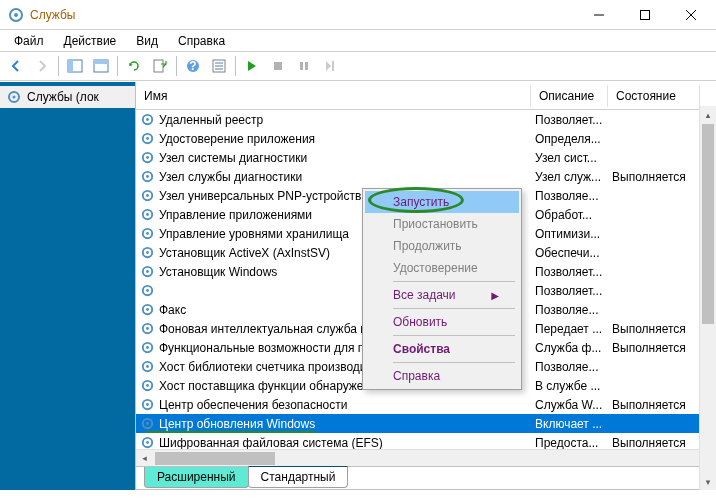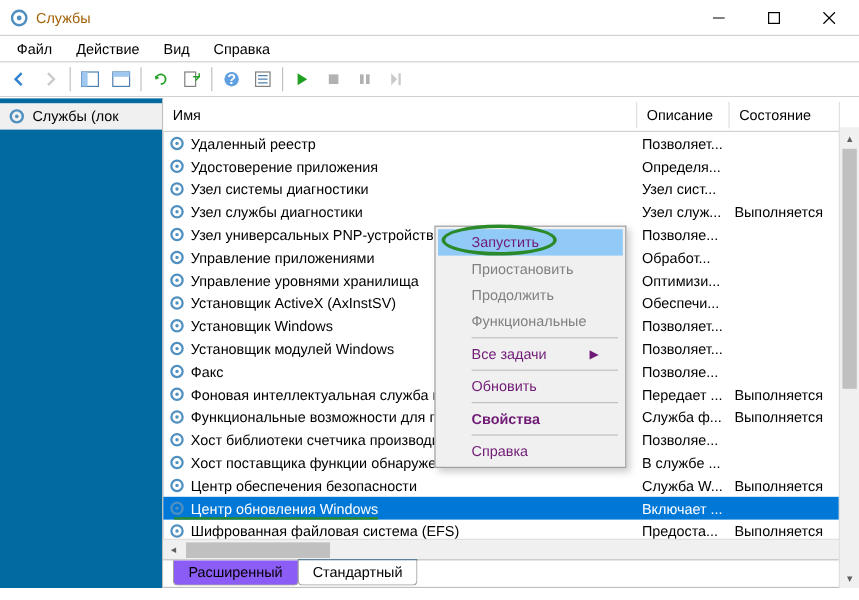--- a/index.html
+++ b/index.html
@@ -58,21 +58,21 @@
 .ctx-sep { height: 1px; background: #c0c0c0; margin: 2px 4px 2px 28px; }
 .ctx-arrow { font-size: 10px; }
 
 
 .green-oval { position: absolute; left: 368px; top: 187px; width: 96px; height: 26px; border: 3px solid #2a8a2a; border-radius: 50%/50%; z-index: 20; pointer-events: none; }
 
 .green-under { position: absolute; left: 145px; top: 431px; width: 170px; height: 2px; background: #2a8a2a; z-index: 5; pointer-events: none; }
 
 
 .tabs { height: 24px; display: flex; align-items: flex-end; padding-left: 8px; border-top: 1px solid #c0c0c0; border-bottom: 1px solid #c0c0c0; background: #fff; }
-.tab { padding: 3px 12px; border: 1px solid #a0a0a0; border-top: none; border-radius: 0 0 4px 4px; background: #8b5cf6; margin-right: -1px; font-size: 12px; position: relative; top: -1px; }
+.tab { padding: 3px 12px; border: 1px solid #a0a0a0; border-top: none; border-radius: 0 0 4px 4px; background: #5eead4; margin-right: -1px; font-size: 12px; position: relative; top: -1px; }
 .tab.active { background: #fff; border-top: 1px solid #0c4a6e; }
 
 
 .vscrollbar { position: absolute; right: 0; top: 24px; bottom: 0; width: 17px; background: #f0f0f0; border-left: 1px solid #e0e0e0; }
 .vscrollbar .thumb { position: absolute; left: 2px; right: 2px; top: 18px; height: 200px; background: #c0c0c0; }
 .vscrollbar .arr { position: absolute; left: 0; right: 0; height: 17px; display:flex; align-items:center; justify-content:center; font-size:9px; color:#606060;}
 .vscrollbar .arr.up { top: 0; } .vscrollbar .arr.down { bottom: 0; }
 .hscrollbar { height: 17px; background: #f0f0f0; border-top: 1px solid #e0e0e0; display:flex; align-items:center;}
 .hscrollbar .arr { width:17px; height:17px; display:flex; align-items:center; justify-content:center; font-size:9px; color:#606060;}
 .hscrollbar .thumb { flex:0 0 120px; height:13px; background:#c0c0c0; margin:0 2px; }
@@ -345,21 +345,20 @@
           <div class="cell state">
             <span></span>
           </div>
         </div>
         <div class="row">
           <div class="cell name">
             <span class="gear"><svg viewBox="0 0 16 16">
                 <circle cx="8" cy="8" r="5" fill="none" stroke="#5090c0" stroke-width="2"></circle>
                 <circle cx="8" cy="8" r="1.5" fill="#5090c0"></circle>
               </svg></span>
-            <span>Установщик модулей Windows</span>
           </div>
           <div class="cell desc">
             <span>Позволяет...</span>
           </div>
           <div class="cell state">
             <span></span>
           </div>
         </div>
         <div class="row">
           <div class="cell name">
@@ -504,21 +503,21 @@
   <div class="ctx-item hover">
       <span>Запустить</span>
     </div>
   <div class="ctx-item disabled">
       <span>Приостановить</span>
     </div>
   <div class="ctx-item disabled">
       <span>Продолжить</span>
     </div>
   <div class="ctx-item disabled">
-      <span>Функциональные</span>
+      <span>Удостоверение</span>
     </div>
   <div class="ctx-sep"></div>
   <div class="ctx-item">
       <span>Все задачи</span>
       <span class="ctx-arrow">▶</span>
     </div>
   <div class="ctx-sep"></div>
   <div class="ctx-item">
       <span>Обновить</span>
     </div>

